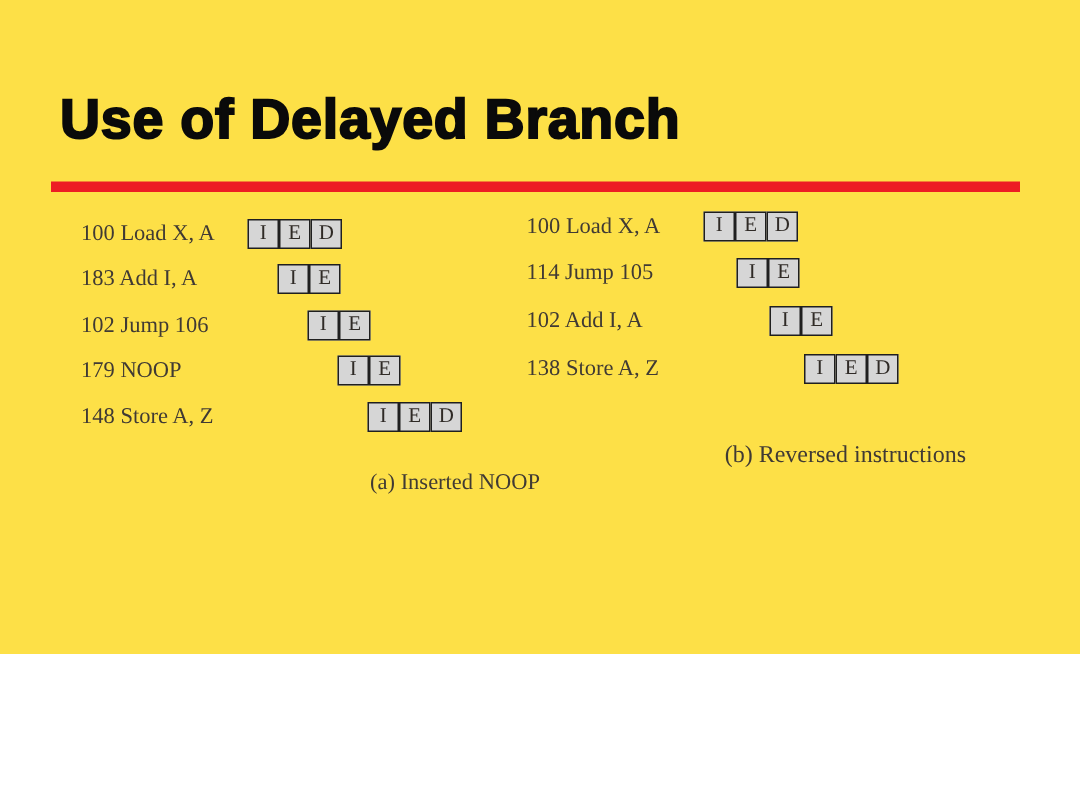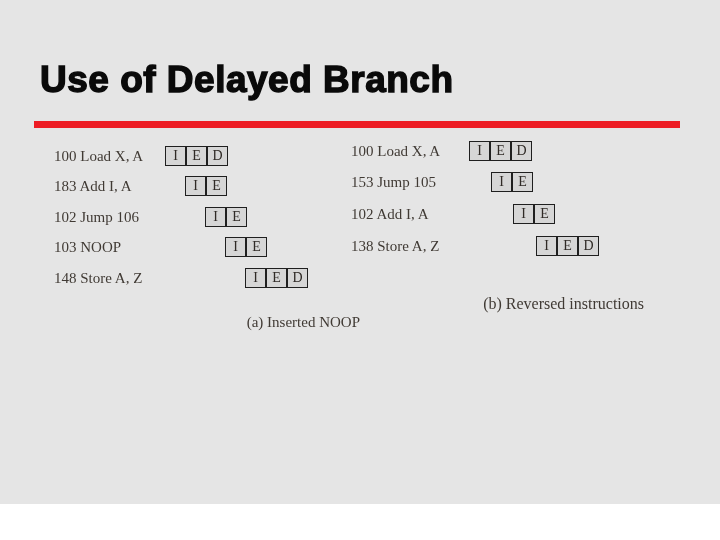--- a/index.html
+++ b/index.html
@@ -1,19 +1,19 @@
 <!DOCTYPE html>
 <html style="--accent: #ed1c24; --boxfill: #d6d6d6; --ink: #403a34;"><head>
 <meta charset="utf-8">
 <style>
   html,body{margin:0;padding:0;background:#fff;}
   .slide{
     position:relative;
-    width:720px;height:504px;
-    background:#e5e5e5;
+    width:720px;height:436px;
+    background:#fde047;
     overflow:hidden;
     font-family:"Liberation Sans", sans-serif;
   }
   .slide-title{
     position:absolute;
     left:40px;top:58px;
     margin:0;
     font-family:"Liberation Sans", sans-serif;
     font-size:37px;
     font-weight:700;
@@ -91,21 +91,21 @@
       <span class="stage-box">I</span>
       <span class="stage-box">E</span>
     </div>
 
     <div class="diagram-label" style="left:54px;top:207px">102 Jump 106</div>
     <div class="stage-boxes" style="left:205px;top:207px">
       <span class="stage-box">I</span>
       <span class="stage-box">E</span>
     </div>
 
-    <div class="diagram-label" style="left:54px;top:237px">103 NOOP</div>
+    <div class="diagram-label" style="left:54px;top:237px">179 NOOP</div>
     <div class="stage-boxes" style="left:225px;top:237px">
       <span class="stage-box">I</span>
       <span class="stage-box">E</span>
     </div>
 
     <div class="diagram-label" style="left:54px;top:268px">148 Store A, Z</div>
     <div class="stage-boxes" style="left:245px;top:268px">
       <span class="stage-box">I</span>
       <span class="stage-box">E</span>
       <span class="stage-box">D</span>
@@ -116,21 +116,21 @@
 
   <div>
 
     <div class="diagram-label" style="left:351px;top:141px">100 Load X, A</div>
     <div class="stage-boxes" style="left:469px;top:141px">
       <span class="stage-box">I</span>
       <span class="stage-box">E</span>
       <span class="stage-box">D</span>
     </div>
 
-    <div class="diagram-label" style="left:351px;top:172px">153 Jump 105</div>
+    <div class="diagram-label" style="left:351px;top:172px">114 Jump 105</div>
     <div class="stage-boxes" style="left:491px;top:172px">
       <span class="stage-box">I</span>
       <span class="stage-box">E</span>
     </div>
 
     <div class="diagram-label" style="left:351px;top:204px">102 Add I, A</div>
     <div class="stage-boxes" style="left:513px;top:204px">
       <span class="stage-box">I</span>
       <span class="stage-box">E</span>
     </div>

